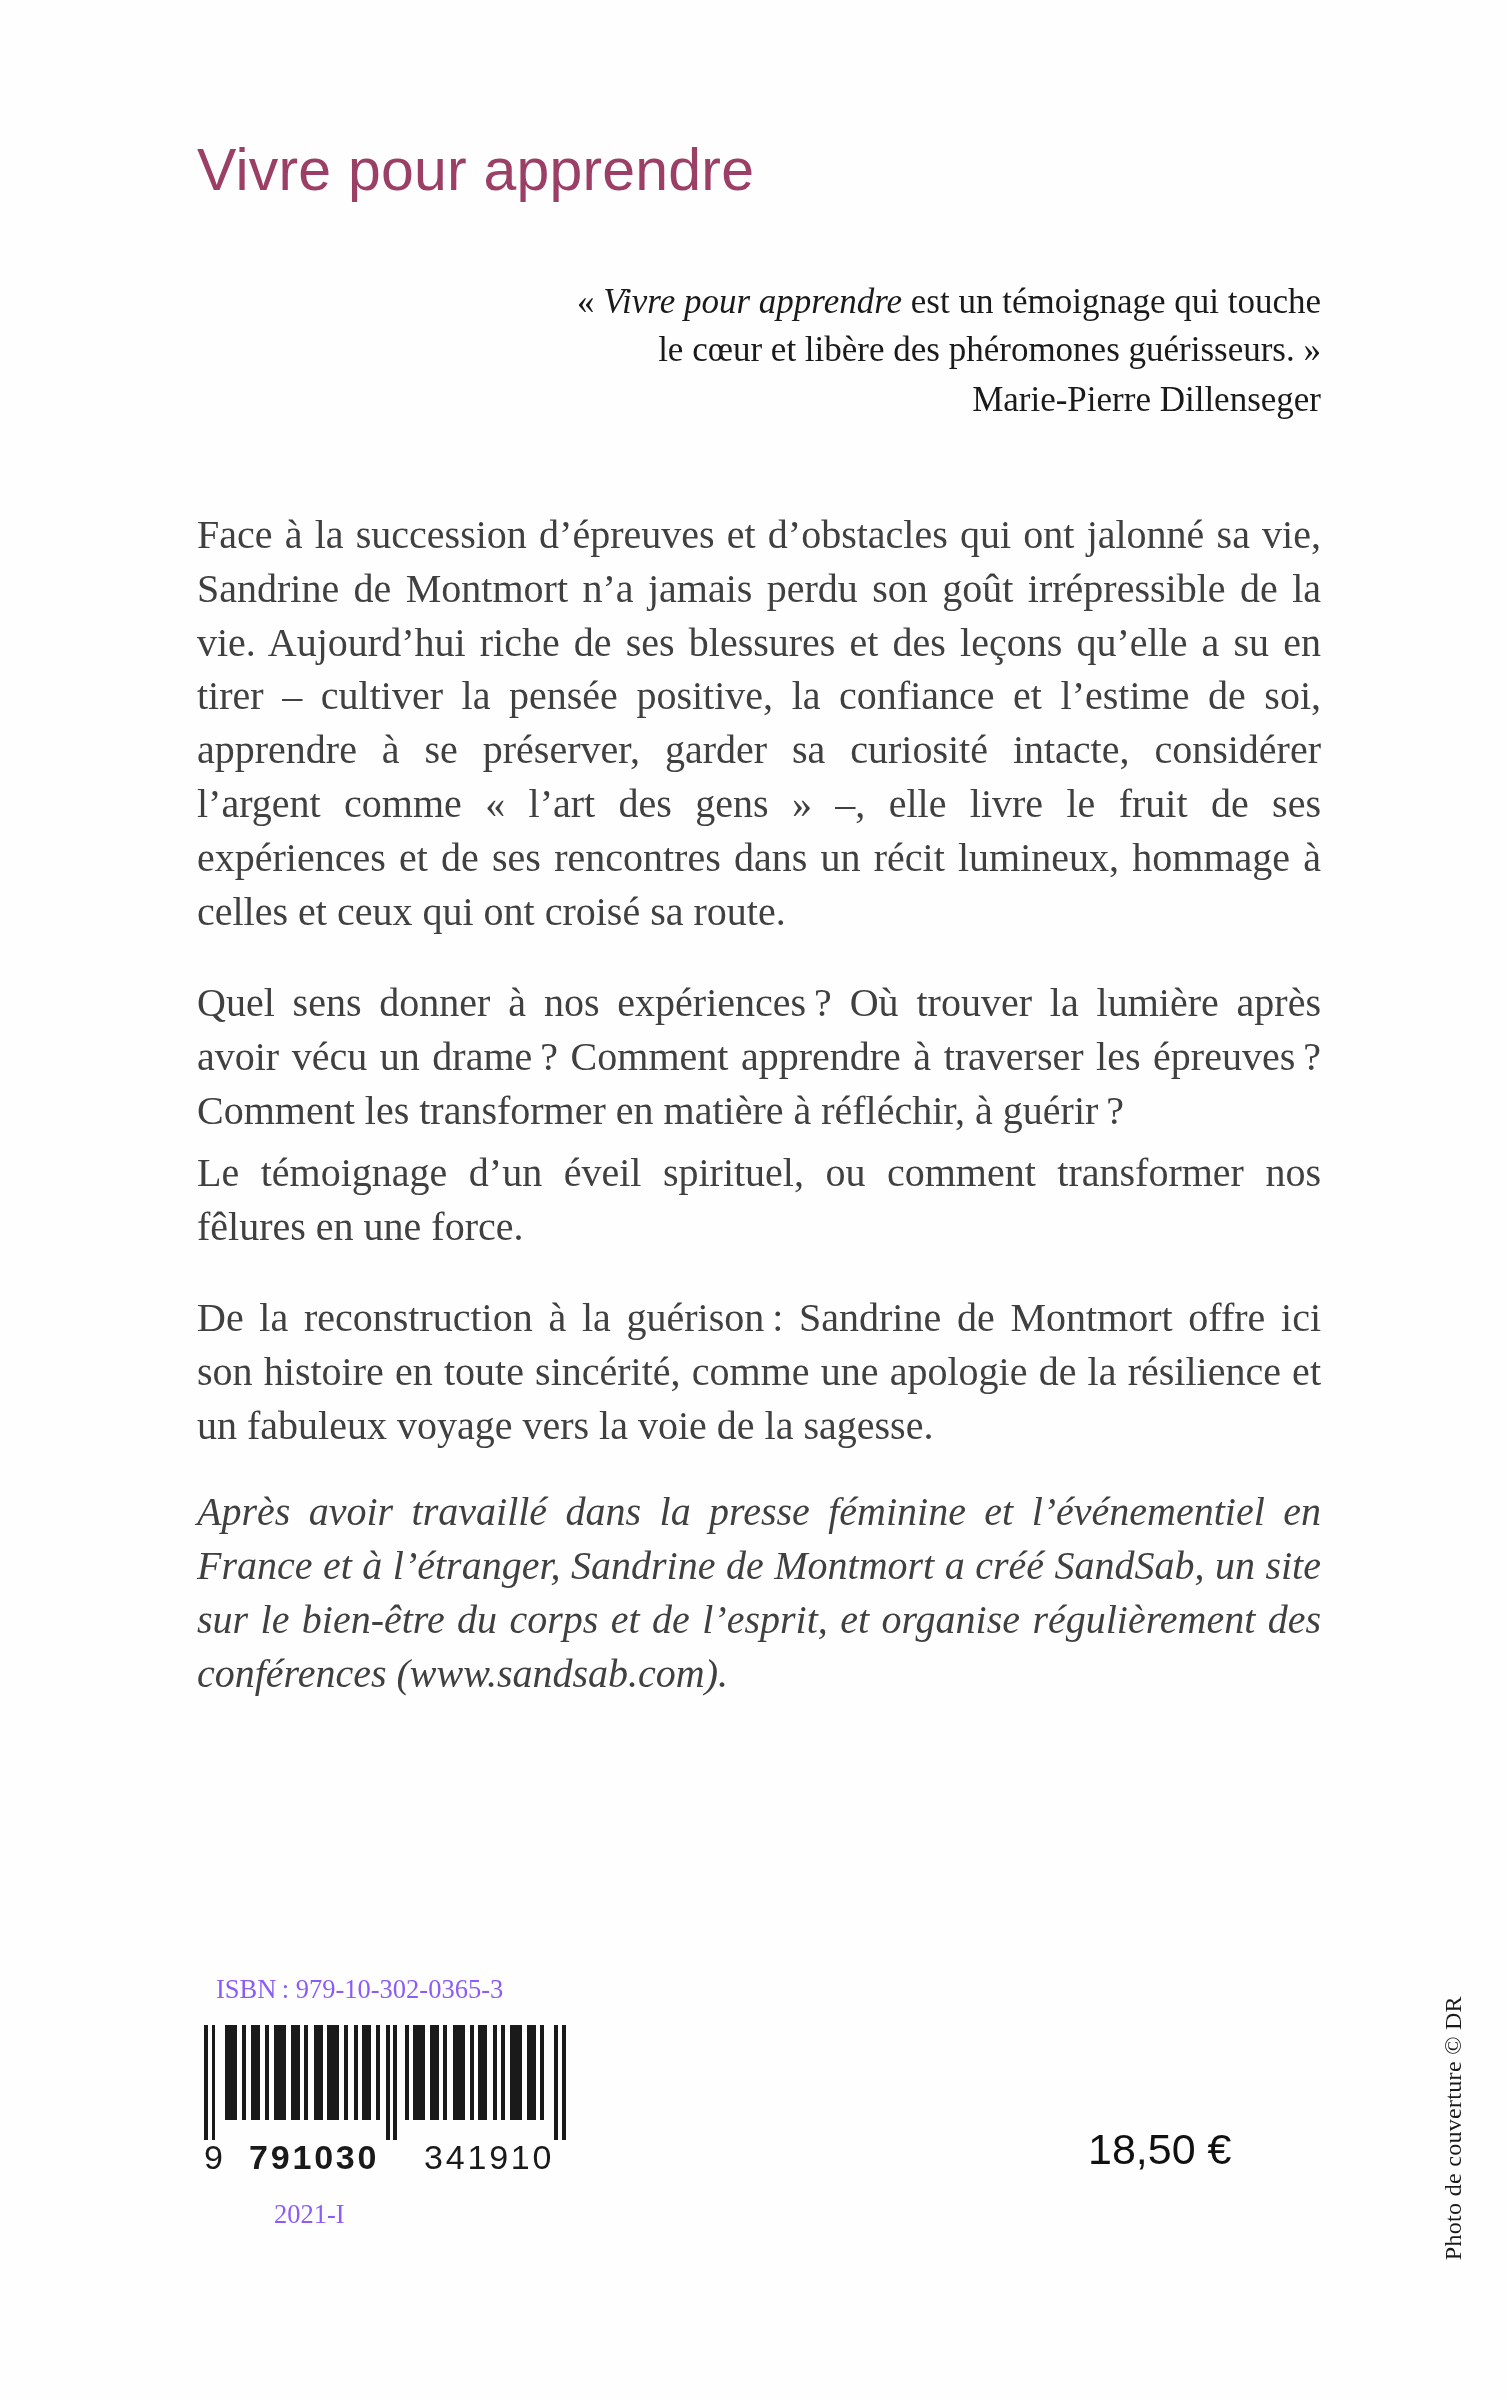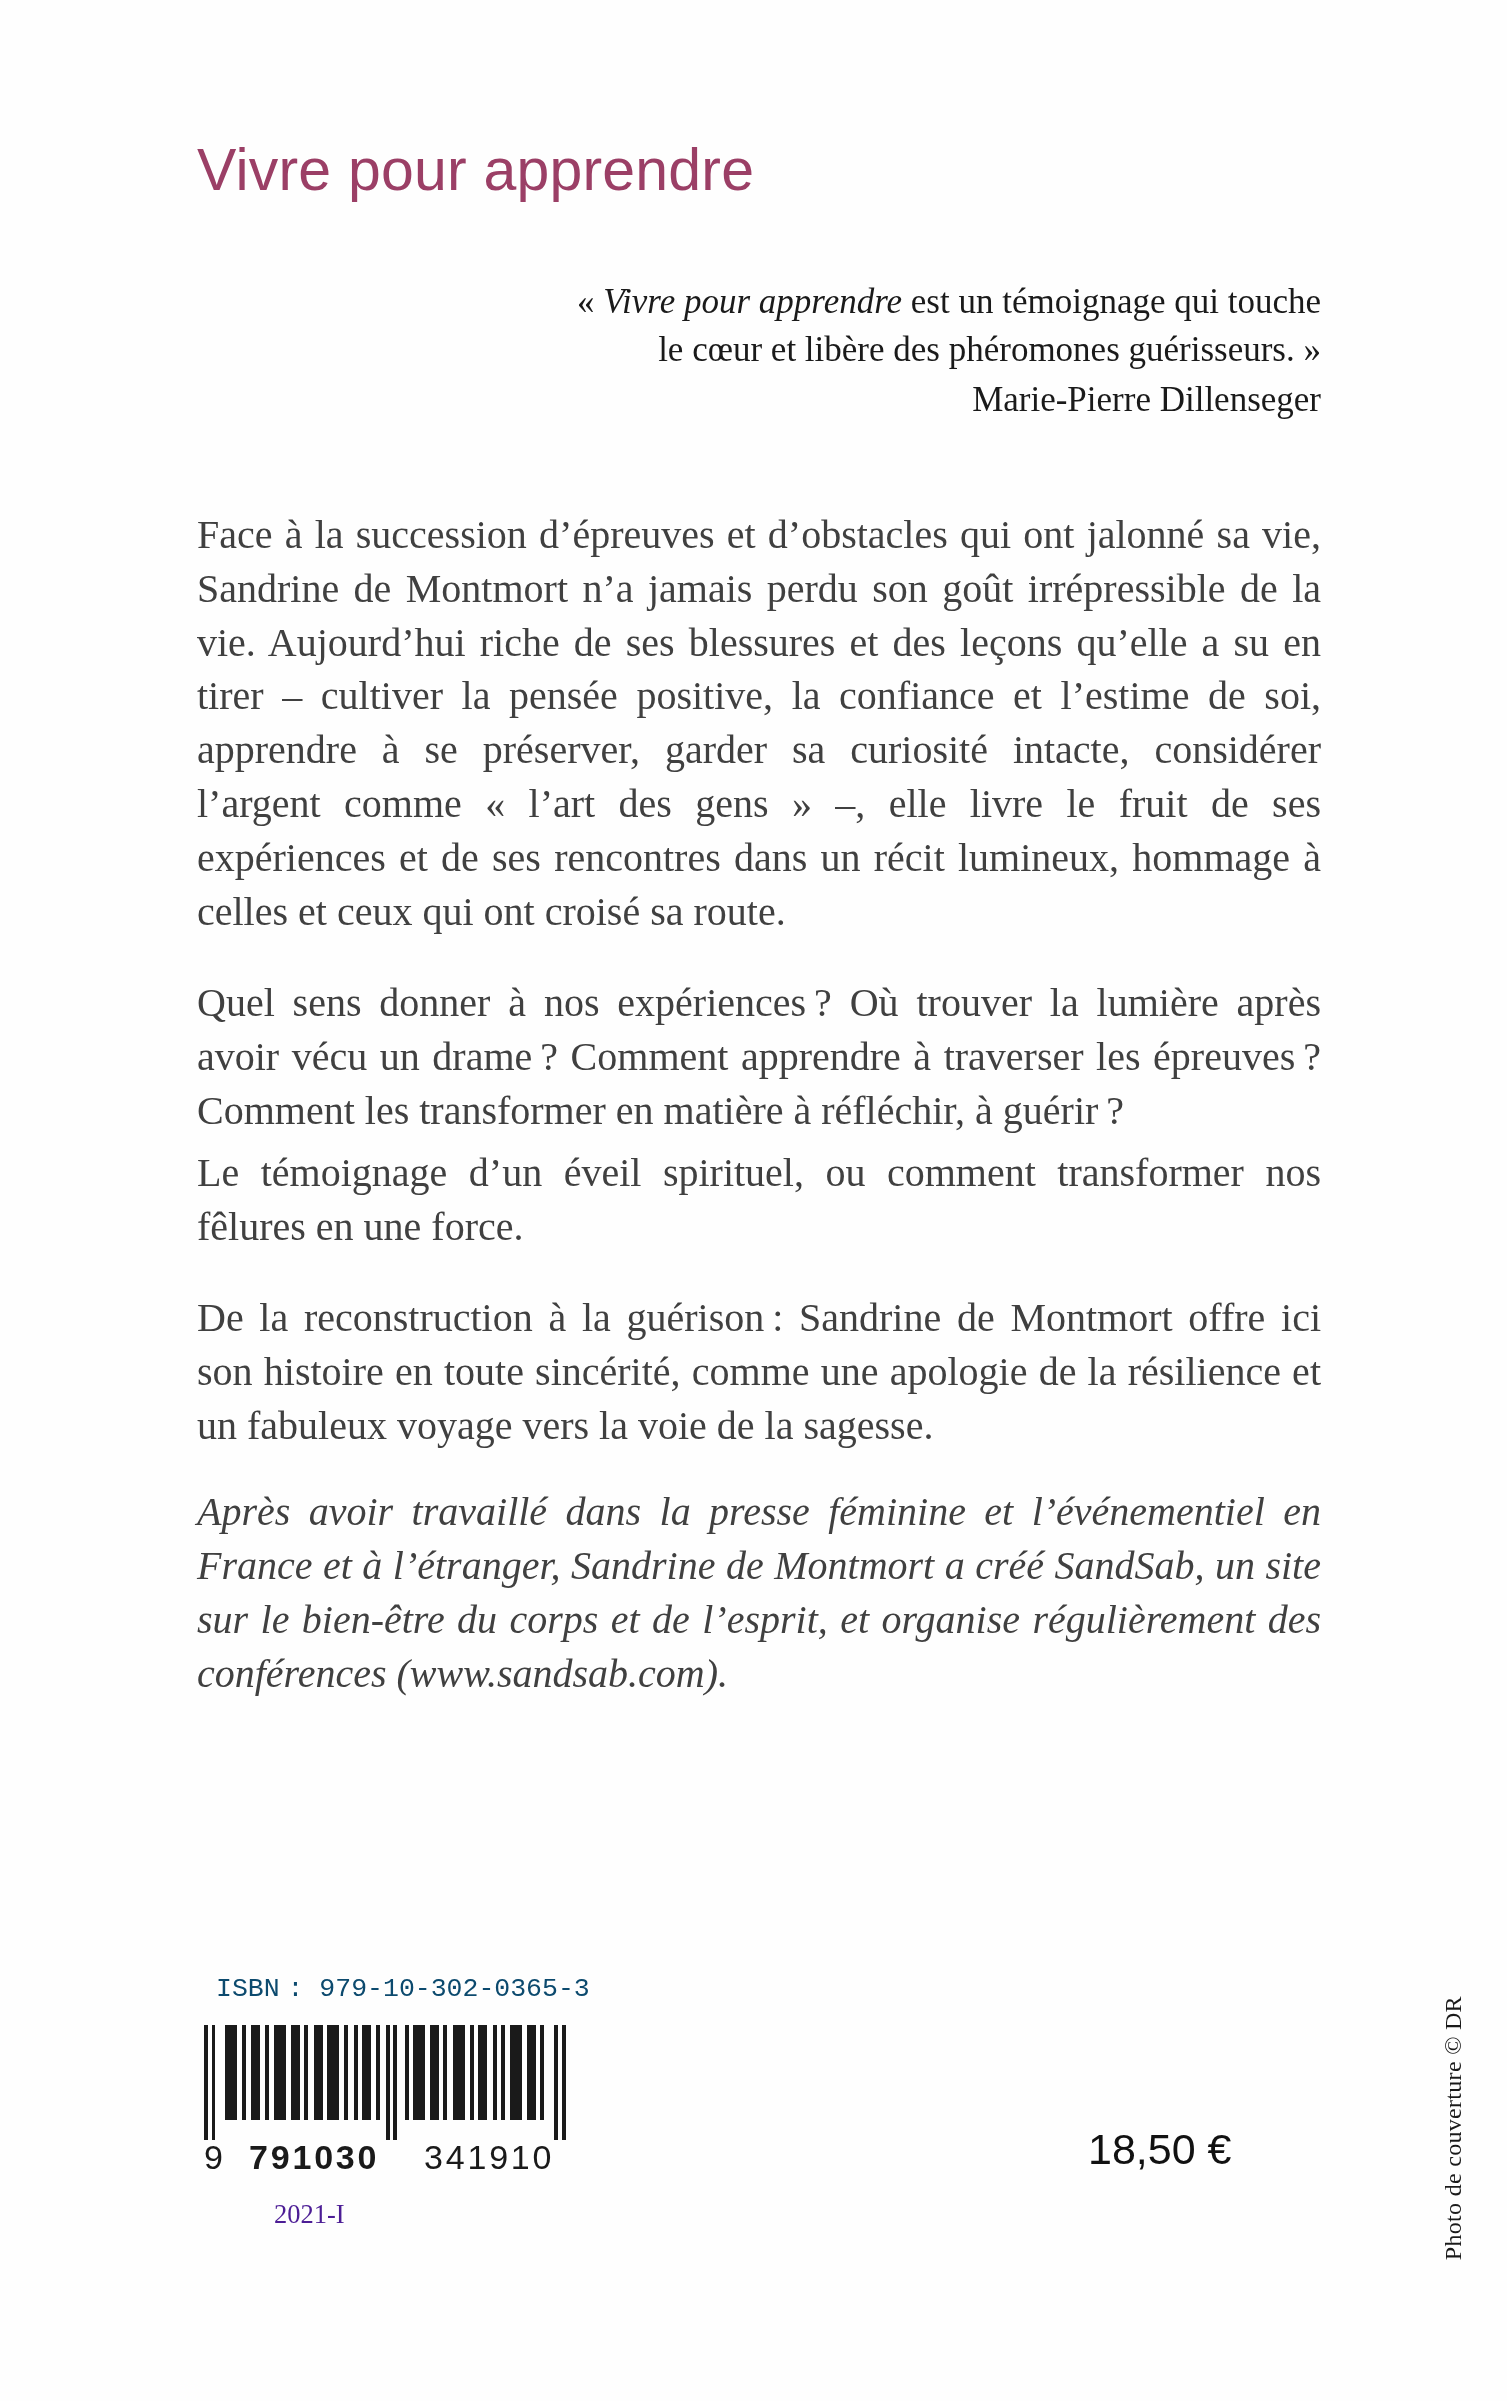--- a/index.html
+++ b/index.html
@@ -94,23 +94,23 @@
     font-size: 24px;
     color: #1a1a1a;
     letter-spacing: 0.3px;
   }
 
   
   .isbn-line {
     position: absolute;
     left: 216px;
     top: 1974px;
-    font-family: Liberation Mono, monospace;
+    font-family: Liberation Serif, serif;
     font-size: 26.5px;
-    color: #0c4a6e;
+    color: #8b5cf6;
     white-space: nowrap;
   }
 
   .barcode-block {
     position: absolute;
     left: 204px;
     top: 2025px;
     width: 388px;
   }
   .barcode-bars {
@@ -155,21 +155,21 @@
     top: 0;
     letter-spacing: 2.8px;
   }
 
   .print-run {
     position: absolute;
     left: 274px;
     top: 2199px;
     font-family: "Liberation Serif", serif;
     font-size: 26.5px;
-    color: #4c1d95;
+    color: #8b5cf6;
     white-space: nowrap;
   }
 
   .price {
     position: absolute;
     left: 1088px;
     top: 2125px;
     font-family: "Liberation Sans", sans-serif;
     font-size: 43px;
     color: #111111;

